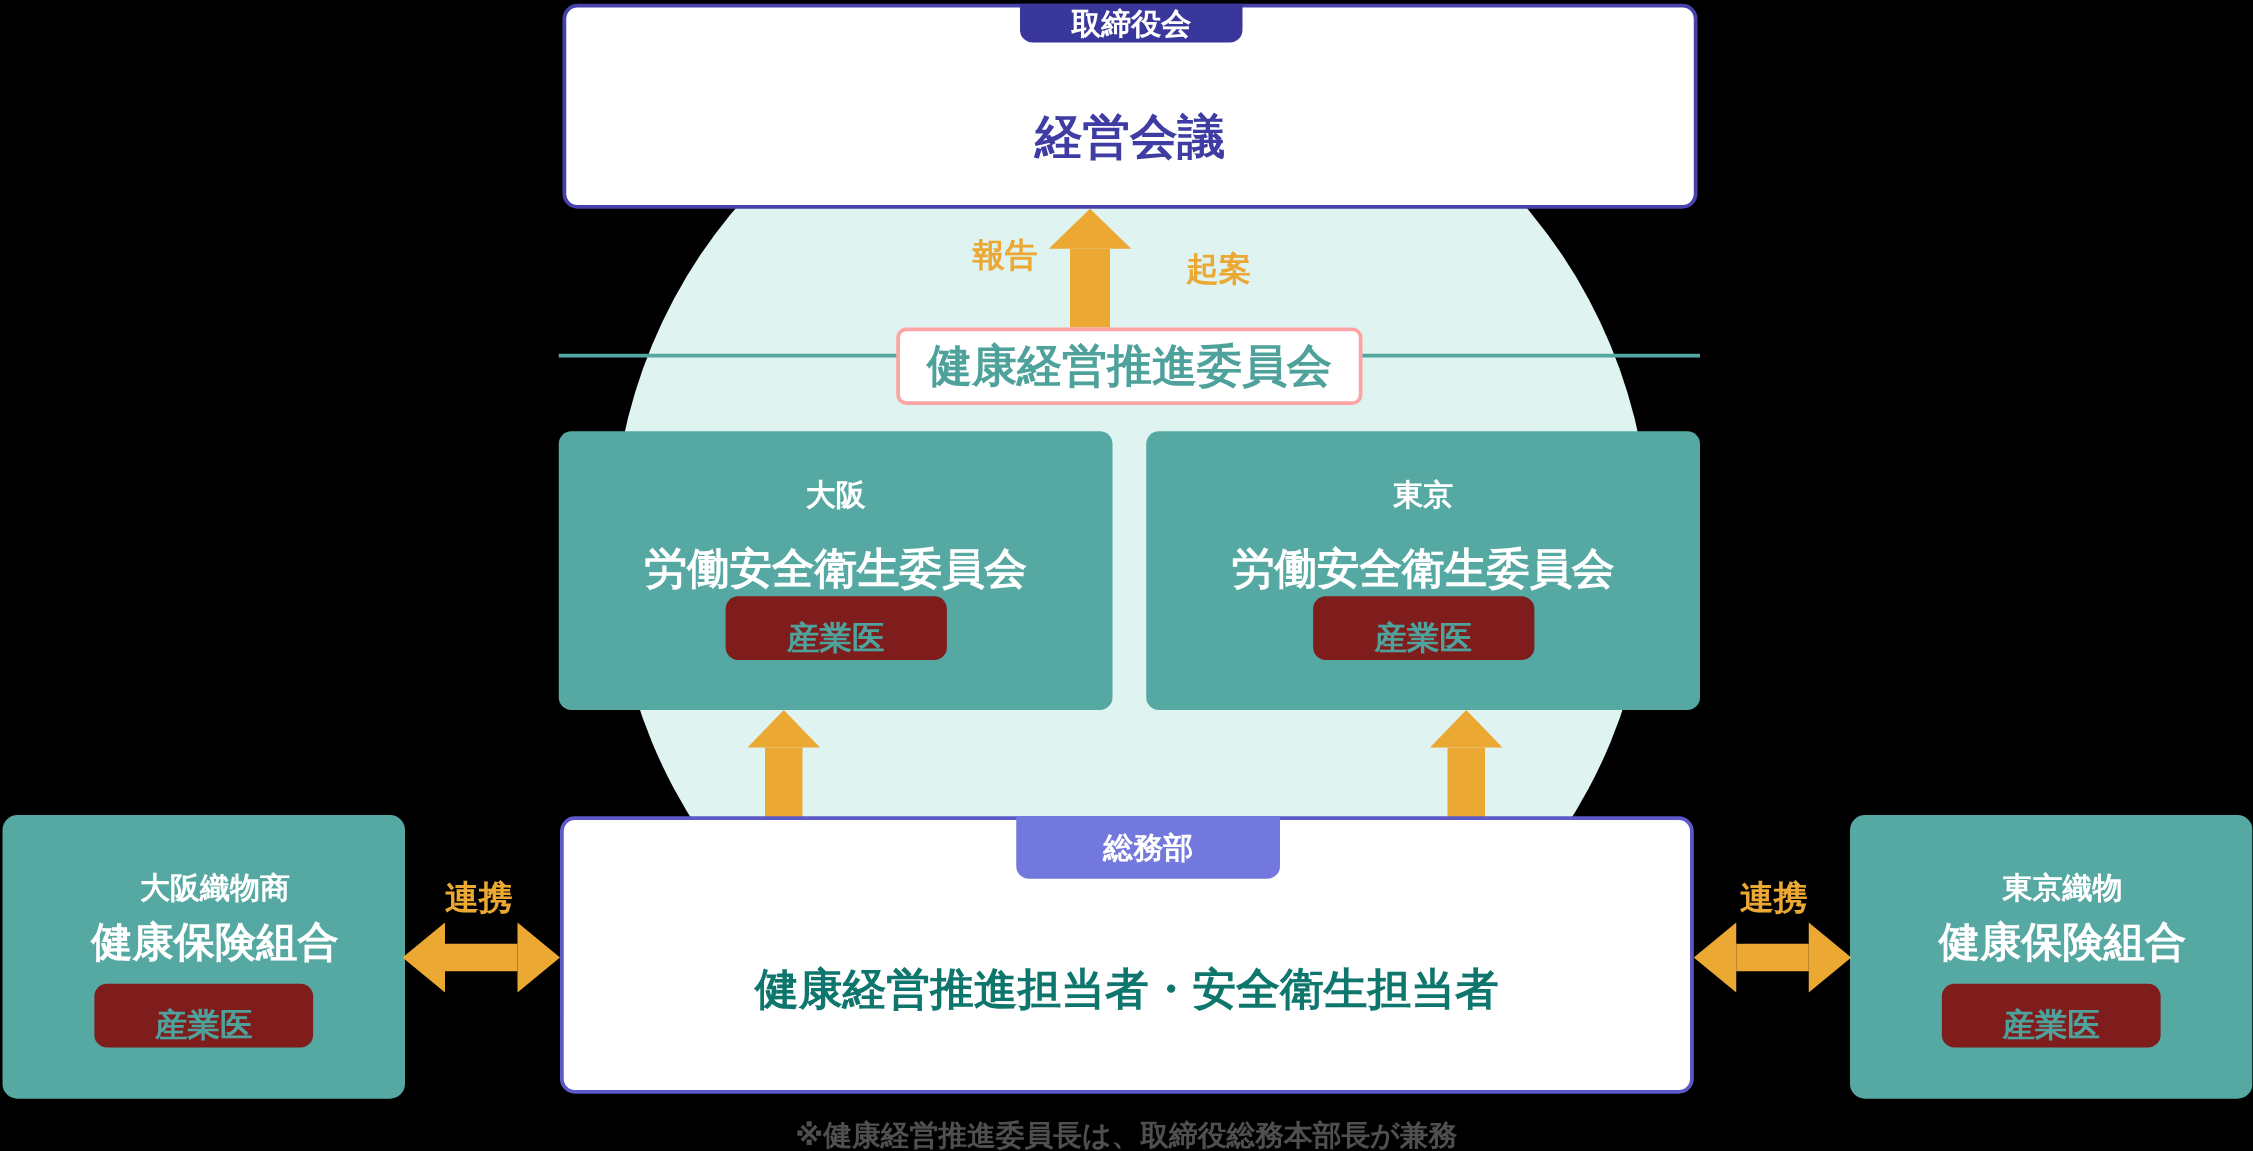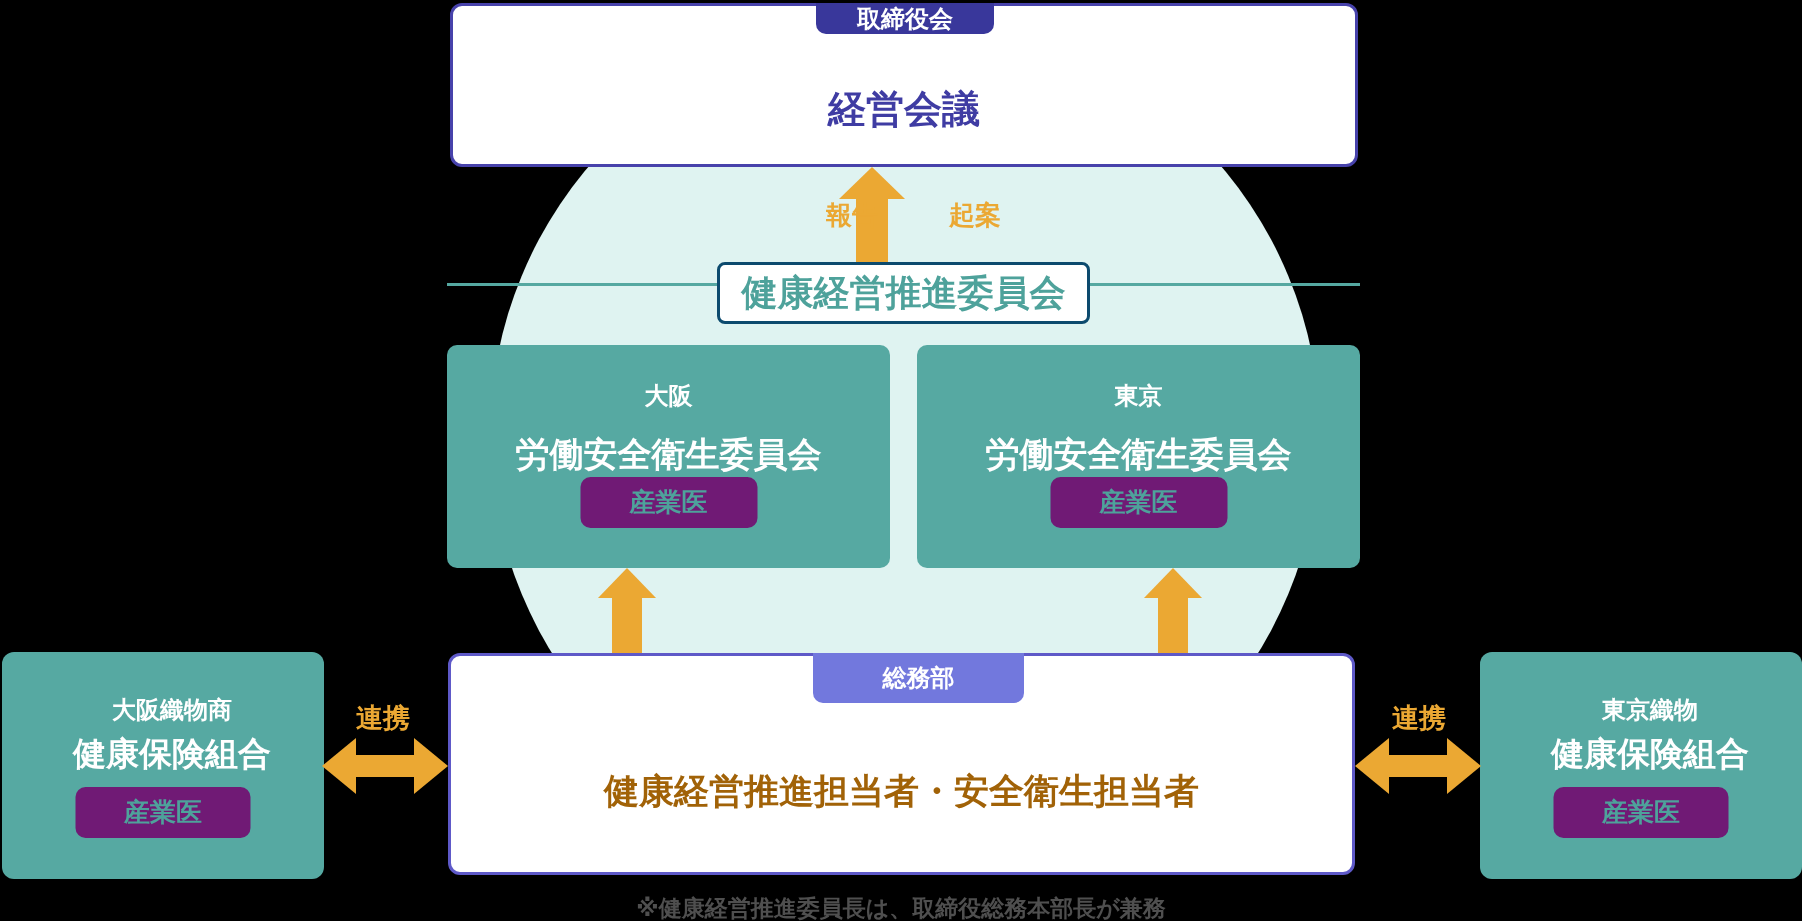--- a/index.html
+++ b/index.html
@@ -27,43 +27,43 @@
   .arrow-up .head { width:0; height:0; border-left:33px solid transparent;
     border-right:33px solid transparent; border-bottom:32px solid #EBA833; }
   .arrow-up .shaft { width:32px; background:#EBA833; }
   .arrow-up.small .head { border-left-width:29px; border-right-width:29px; border-bottom-width:30px; }
   .arrow-up.small .shaft { width:30px; }
 
   .flow-label { position:absolute; color:#EBA833; font-size:26px; font-weight:bold; z-index:3; }
 
   
   .committee-box { position:absolute; left:717px; top:262px; width:373px; height:62px;
-    background:#fff; border:3px solid #0c4a6e; border-radius:8px; z-index:2;
+    background:#fff; border:3px solid #fca5a5; border-radius:8px; z-index:2;
     display:flex; align-items:center; justify-content:center;
     color:#4EA29B; font-size:36px; font-weight:bold; }
 
   
   .safety-box { position:absolute; top:345px; width:443px; height:223px;
     background:#56A9A2; border-radius:10px; z-index:2; color:#fff; text-align:center; }
   .safety-box .region { margin-top:35px; font-size:24px; font-weight:bold; }
   .safety-box .title { margin-top:20px; font-size:34px; font-weight:bold; }
   .pill { position:absolute; left:50%; transform:translateX(-50%); width:177px; height:51px;
-    background:#701a75; border-radius:10px; display:flex; align-items:center; justify-content:center;
+    background:#7f1d1d; border-radius:10px; display:flex; align-items:flex-end; justify-content:center;
     color:#4EA29B; font-size:26px; font-weight:bold; }
   .safety-box .pill { top:132px; }
 
   
   .admin-box { position:absolute; left:448px; top:653px; width:907px; height:222px;
     background:#fff; border:3px solid #5E59C8; border-radius:12px; z-index:2; }
   .admin-badge { position:absolute; left:813px; top:653px; width:211px; height:50px;
     background:#7278DD; border-radius:0 0 10px 10px; z-index:3;
     display:flex; align-items:center; justify-content:center;
     color:#fff; font-size:24px; font-weight:bold; }
   .admin-title { position:absolute; left:448px; top:768px; width:907px; text-align:center;
-    color:#a16207; font-size:35px; font-weight:bold; z-index:3; }
+    color:#0f766e; font-size:35px; font-weight:bold; z-index:3; }
 
   
   .insurer-box { position:absolute; top:652px; width:322px; height:227px;
     background:#56A9A2; border-radius:12px; z-index:2; color:#fff; text-align:center;padding-left:18px; }
   .insurer-box .org { margin-top:42px; font-size:24px; font-weight:bold; }
   .insurer-box .title { margin-top:6px; font-size:33px; font-weight:bold; }
   .insurer-box .pill { top:135px; width:175px; }
 
   
   .h-arrow { position:absolute; top:738px; width:126px; height:56px; z-index:2;
@@ -91,21 +91,21 @@
   <div class="board-box"></div>
   <div class="board-badge">
     <span>取締役会</span>
   </div>
   <div class="board-title">経営会議</div>
 
   <div class="arrow-up" style="left:839px; top:167px;">
     <div class="head"></div>
     <div class="shaft" style="height:63px;"></div>
   </div>
-  <div class="flow-label" style="left:778px; top:198px; width:100px; text-align:right;">報告</div>
+  <div class="flow-label" style="left:778px; top:187px; width:100px; text-align:left;">報告</div>
   <div class="flow-label" style="left:925px; top:198px; width:100px; text-align:center;">起案</div>
 
   <div class="committee-box">
     <span>健康経営推進委員会</span>
   </div>
 
   <div class="safety-box" style="left:447px;">
     <div class="region">大阪</div>
     <div class="title">労働安全衛生委員会</div>
     <div class="pill">

